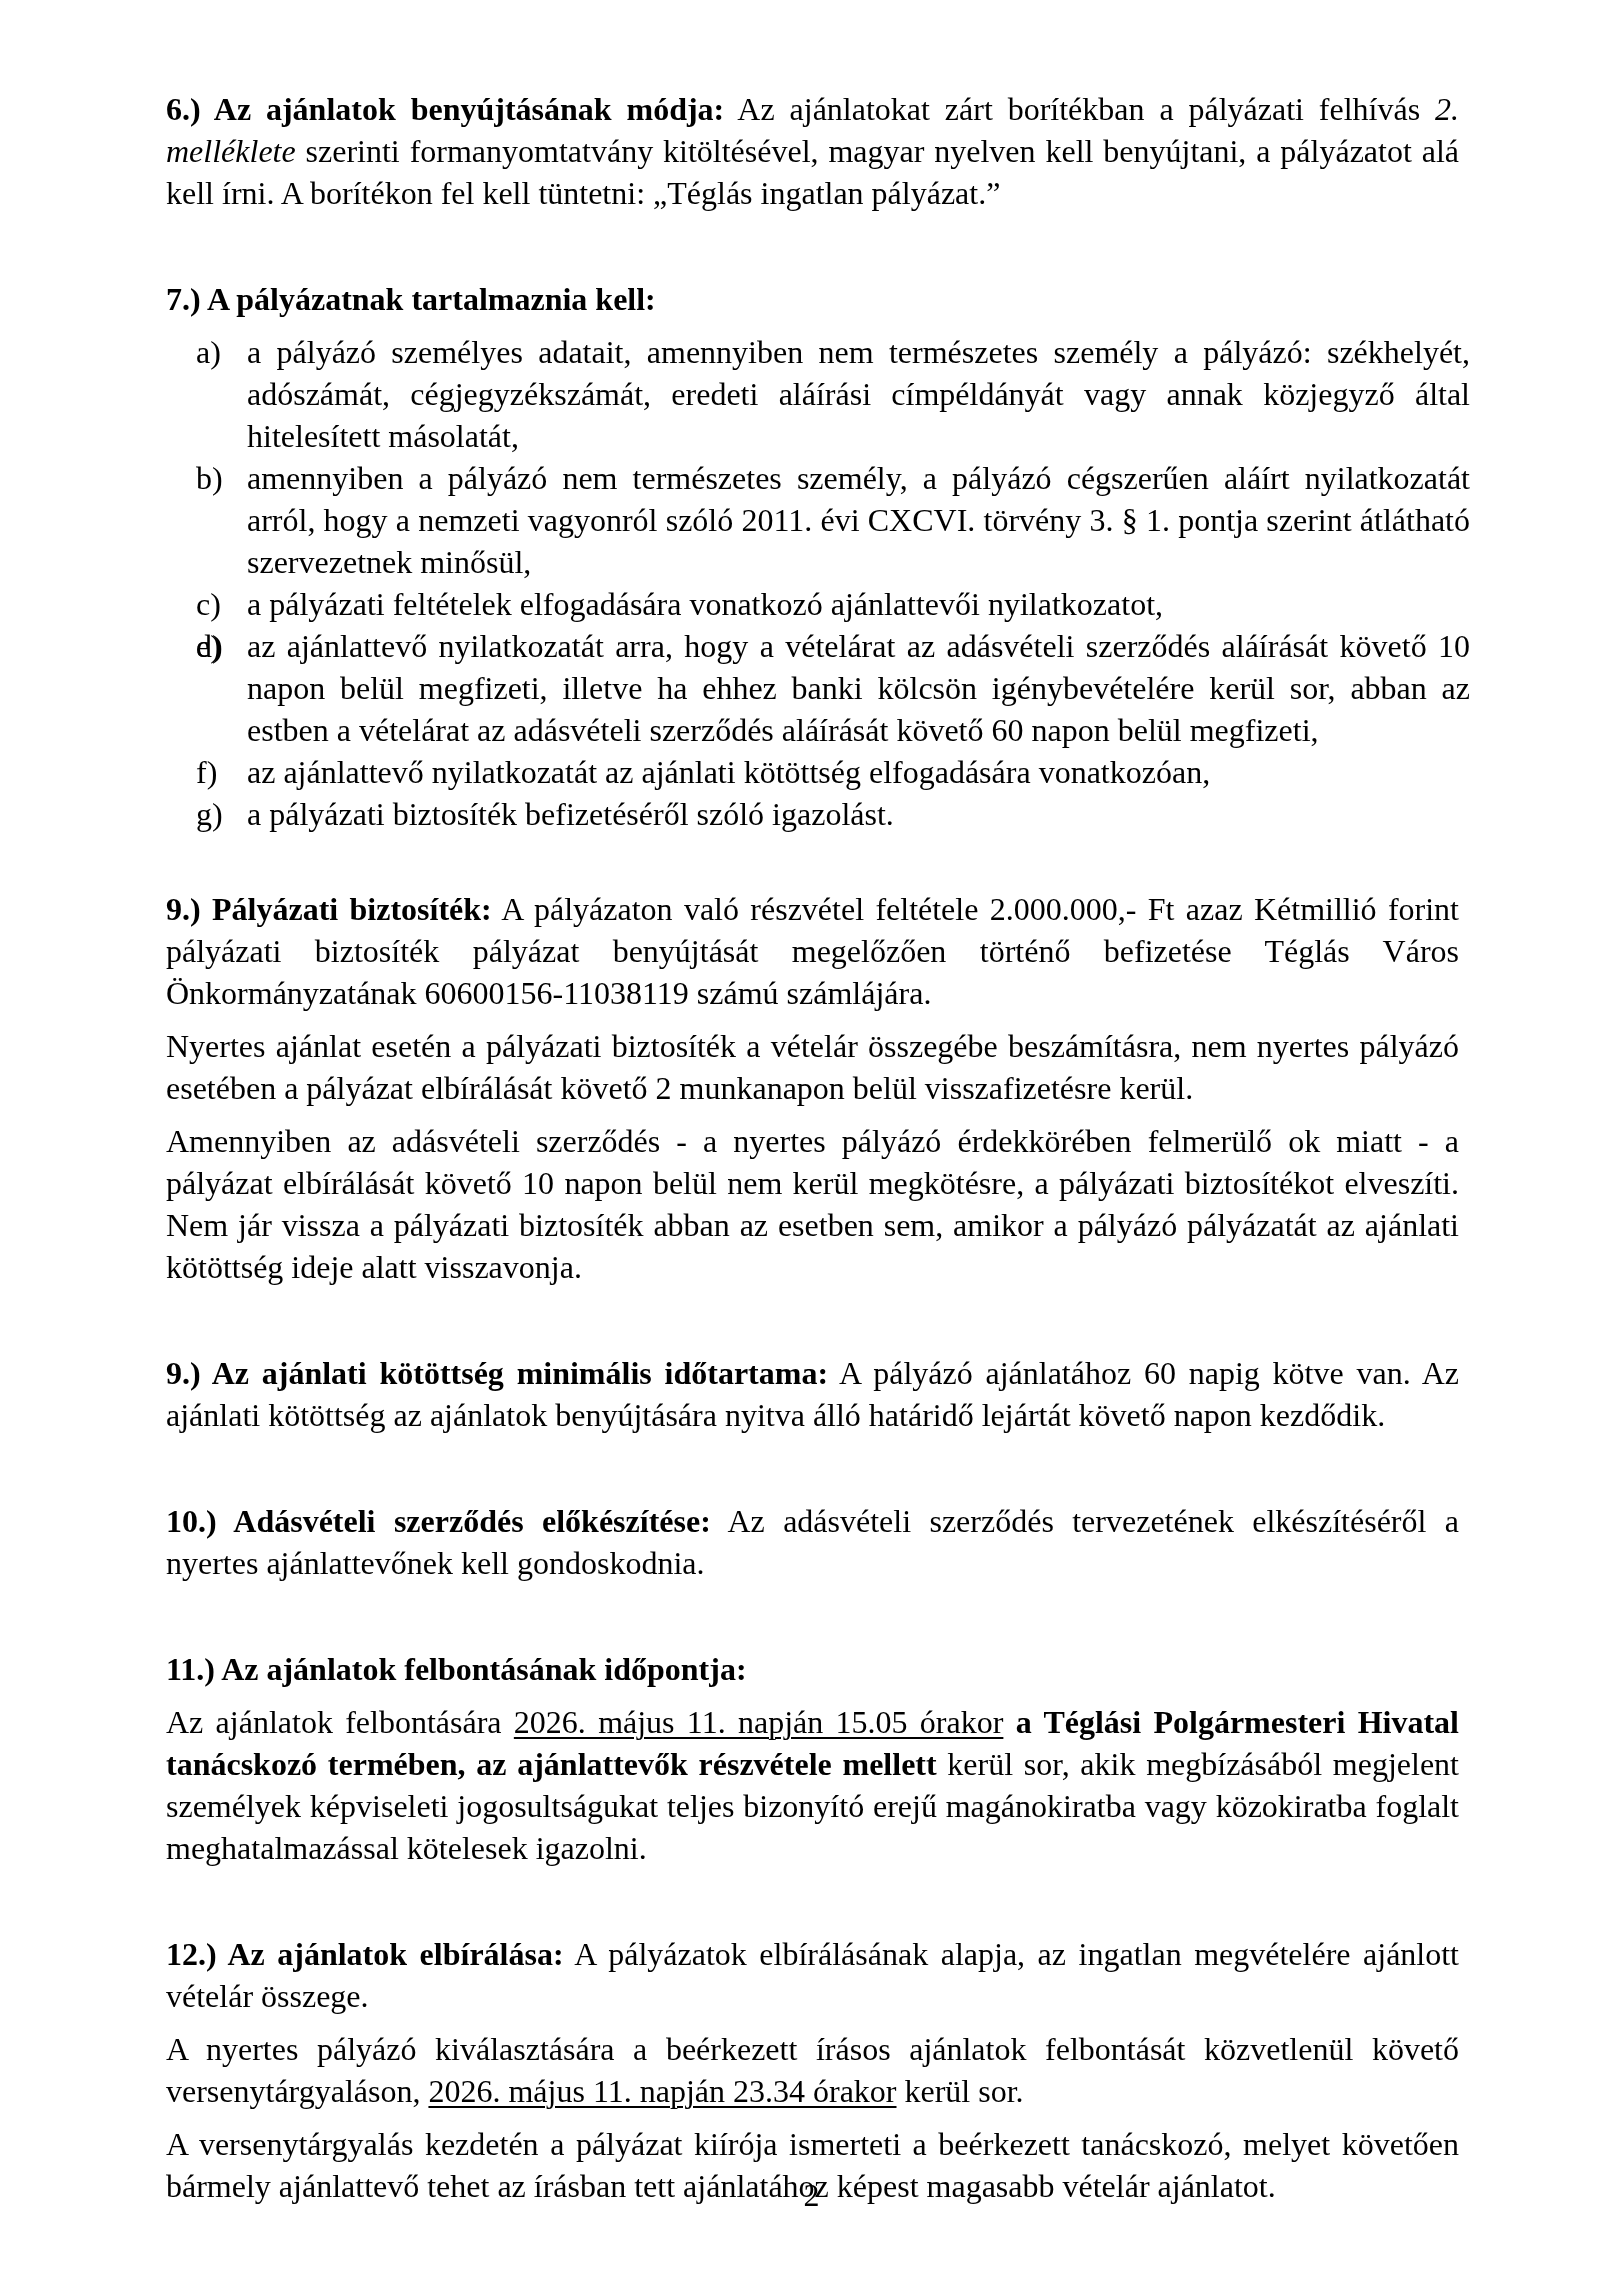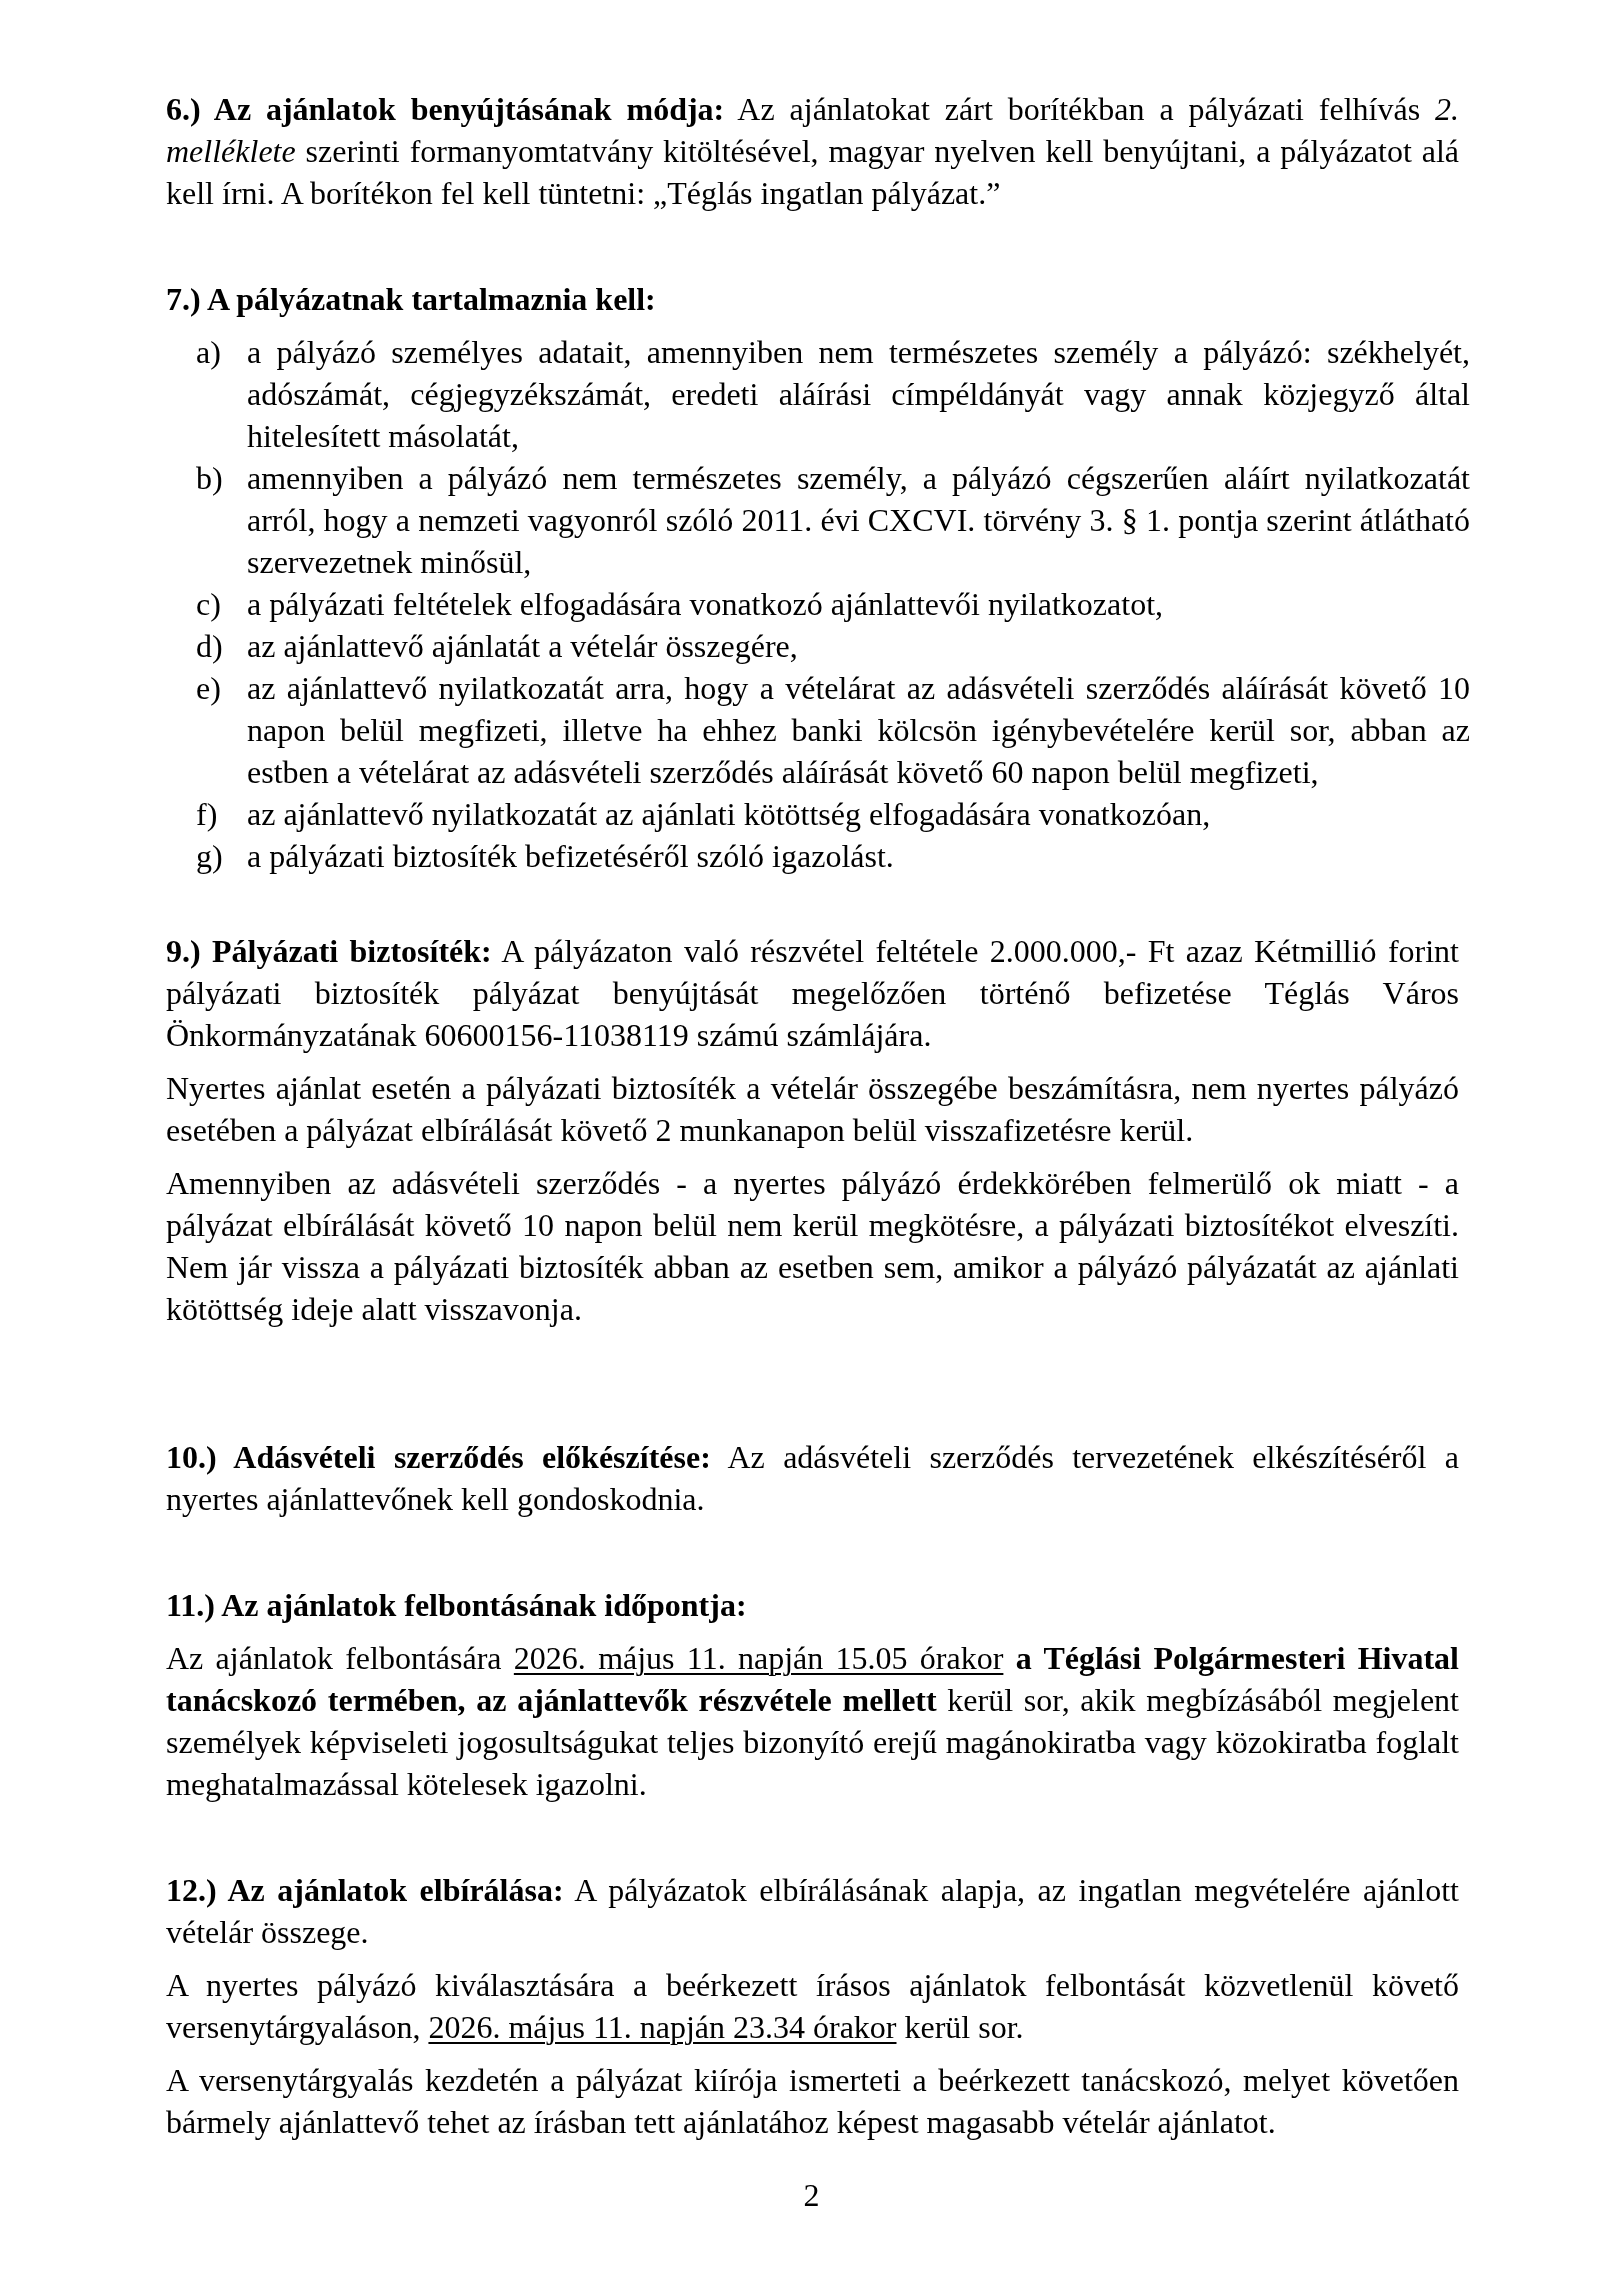--- a/index.html
+++ b/index.html
@@ -83,37 +83,40 @@
   </div>
 
   <div class="gap"></div>
 
   <div class="section">
     <p class="heading">7.) A pályázatnak tartalmaznia kell:</p>
     <ol class="lettered">
       <li><span class="lbl">a)</span><span>a pályázó személyes adatait, amennyiben nem természetes személy a pályázó: székhelyét, adószámát, cégjegyzékszámát, eredeti aláírási címpéldányát vagy annak közjegyző által hitelesített másolatát,</span></li>
       <li><span class="lbl">b)</span><span>amennyiben a pályázó nem természetes személy, a pályázó cégszerűen aláírt nyilatkozatát arról, hogy a nemzeti vagyonról szóló 2011. évi CXCVI. törvény 3. § 1. pontja szerint átlátható szervezetnek minősül,</span></li>
       <li><span class="lbl">c)</span><span>a pályázati feltételek elfogadására vonatkozó ajánlattevői nyilatkozatot,</span></li>
-      <li><span class="lbl">d)</span><span>az ajánlattevő ajánlatát a vételár összegére,</span></li>
+      <li><span class="lbl">d)</span></li>
       <li><span class="lbl">e)</span><span>az ajánlattevő nyilatkozatát arra, hogy a vételárat az adásvételi szerződés aláírását követő 10 napon belül megfizeti, illetve ha ehhez banki kölcsön igénybevételére kerül sor, abban az estben a vételárat az adásvételi szerződés aláírását követő 60 napon belül megfizeti,</span></li>
       <li><span class="lbl">f)</span><span>az ajánlattevő nyilatkozatát az ajánlati kötöttség elfogadására vonatkozóan,</span></li>
       <li><span class="lbl">g)</span><span>a pályázati biztosíték befizetéséről szóló igazolást.</span></li>
     </ol>
   </div>
 
   <div class="gap"></div>
 
   <div class="section">
     <p><span class="heading">9.) Pályázati biztosíték:</span><span> A pályázaton való részvétel feltétele 2.000.000,- Ft azaz Kétmillió forint pályázati biztosíték pályázat benyújtását megelőzően történő  befizetése Téglás Város Önkormányzatának 60600156-11038119 számú számlájára.</span></p>
     <p>Nyertes ajánlat esetén a pályázati biztosíték a vételár összegébe beszámításra, nem nyertes pályázó esetében a pályázat elbírálását követő 2 munkanapon belül visszafizetésre kerül.</p>
     <p>Amennyiben az adásvételi szerződés - a nyertes pályázó érdekkörében felmerülő ok miatt - a pályázat elbírálását követő 10 napon belül nem kerül megkötésre, a pályázati biztosítékot elveszíti. Nem jár vissza a pályázati biztosíték abban az esetben sem, amikor a pályázó pályázatát az ajánlati kötöttség ideje alatt visszavonja.</p>
   </div>
 
   <div class="gap"></div>
 
+  <div class="section">
+    <p><span class="heading">9.) Az ajánlati kötöttség minimális időtartama:</span><span> A pályázó ajánlatához 60 napig kötve van. Az ajánlati kötöttség az ajánlatok benyújtására nyitva álló határidő lejártát követő napon kezdődik.</span></p>
+  </div>
 
   <div class="gap"></div>
 
   <div class="section">
     <p><span class="heading">10.) Adásvételi szerződés előkészítése:</span><span> Az adásvételi szerződés tervezetének elkészítéséről a nyertes ajánlattevőnek kell gondoskodnia.</span></p>
   </div>
 
   <div class="gap"></div>
 
   <div class="section">

